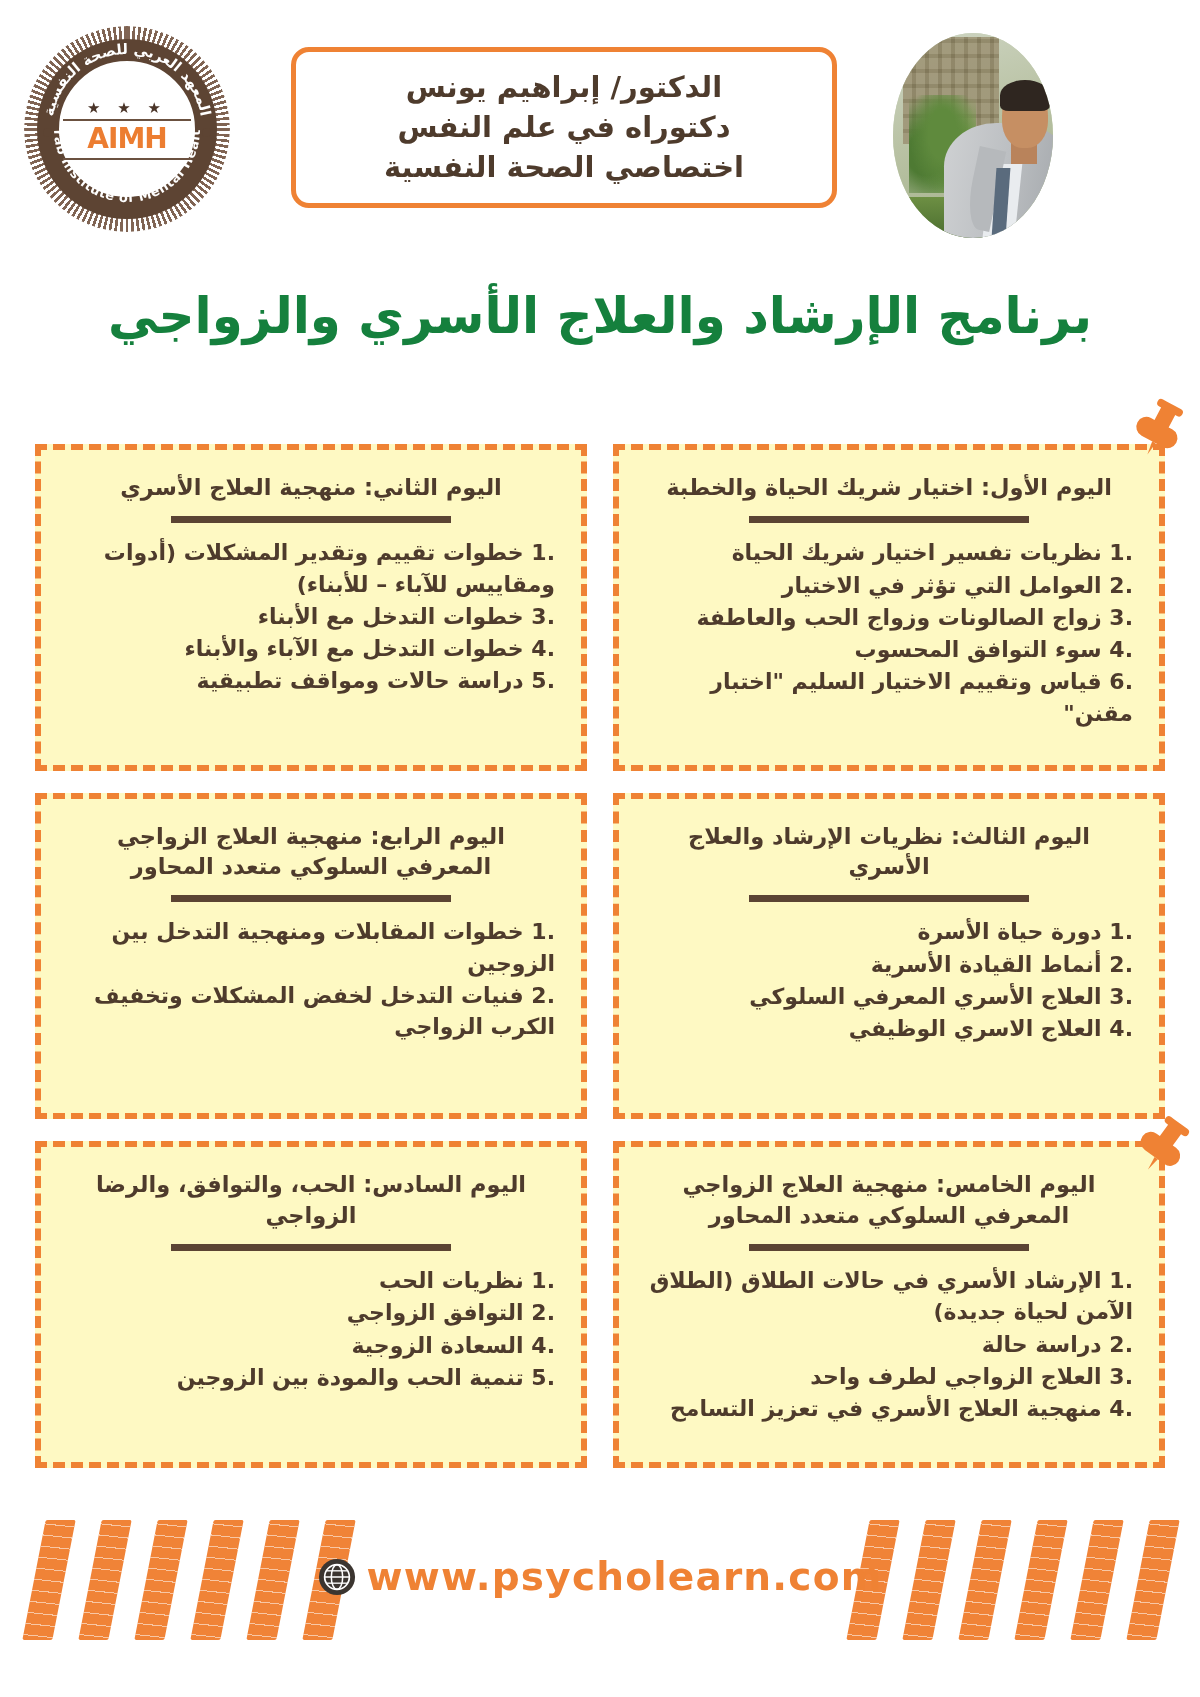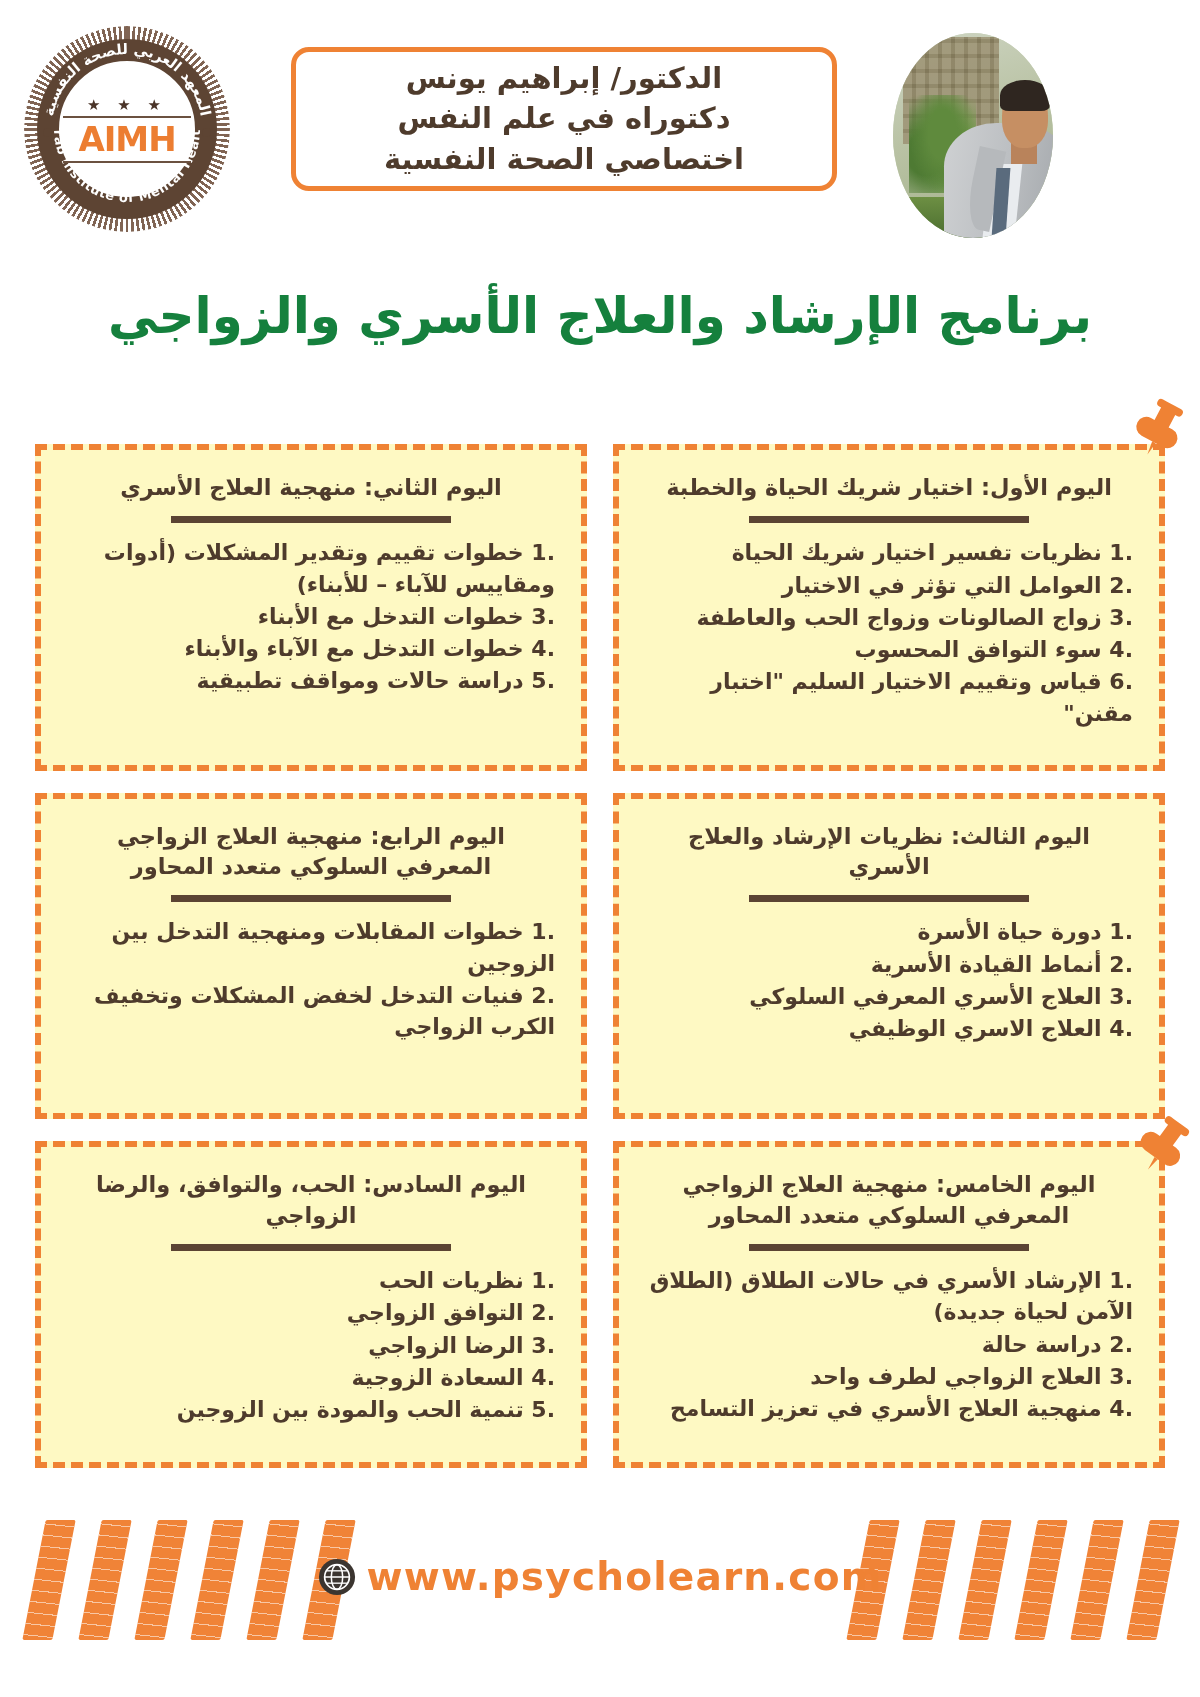--- a/index.html
+++ b/index.html
@@ -95,35 +95,35 @@
     line-height: 1;
     height: 16px;
   }
   .logo-rule {
     width: 128px;
     height: 2px;
     background: #6b5140;
   }
   .logo-text {
     color: #ec7d31;
-    font-size: 34px;
+    font-size: 28px;
     font-weight: bold;
     line-height: 1;
     letter-spacing: -1px;
     font-family: "DejaVu Sans", sans-serif;
     padding: 2px 0 3px;
   }
 
   
   .speaker-box {
     position: absolute;
     left: 291px;
     top: 47px;
     width: 546px;
-    height: 144px;
+    height: 161px;
     border: 5px solid #ef8234;
     border-radius: 18px;
     background: #ffffff;
     display: flex;
     flex-direction: column;
     align-items: center;
     justify-content: center;
     gap: 3px;
     padding: 8px 20px;
   }
@@ -437,21 +437,20 @@
         <li><span class="li-num">4.</span> <span>منهجية العلاج الأسري في تعزيز التسامح</span></li>
       </ul>
     </div>
 
     <div class="card">
       <div class="card-title">اليوم السادس: الحب، والتوافق، والرضا الزواجي</div>
       <div class="card-rule"></div>
       <ul class="card-list">
         <li><span class="li-num">1.</span> <span>نظريات الحب</span></li>
         <li><span class="li-num">2.</span> <span>التوافق الزواجي</span></li>
-        <li><span class="li-num">3.</span> <span>الرضا الزواجي</span></li>
         <li><span class="li-num">4.</span> <span>السعادة الزوجية</span></li>
         <li><span class="li-num">5.</span> <span>تنمية الحب والمودة بين الزوجين</span></li>
       </ul>
     </div>
 
   </div>
 
   <div class="footer">
     <div class="brush" style="left:34px;"></div>
     <div class="brush" style="left:90px;"></div>

